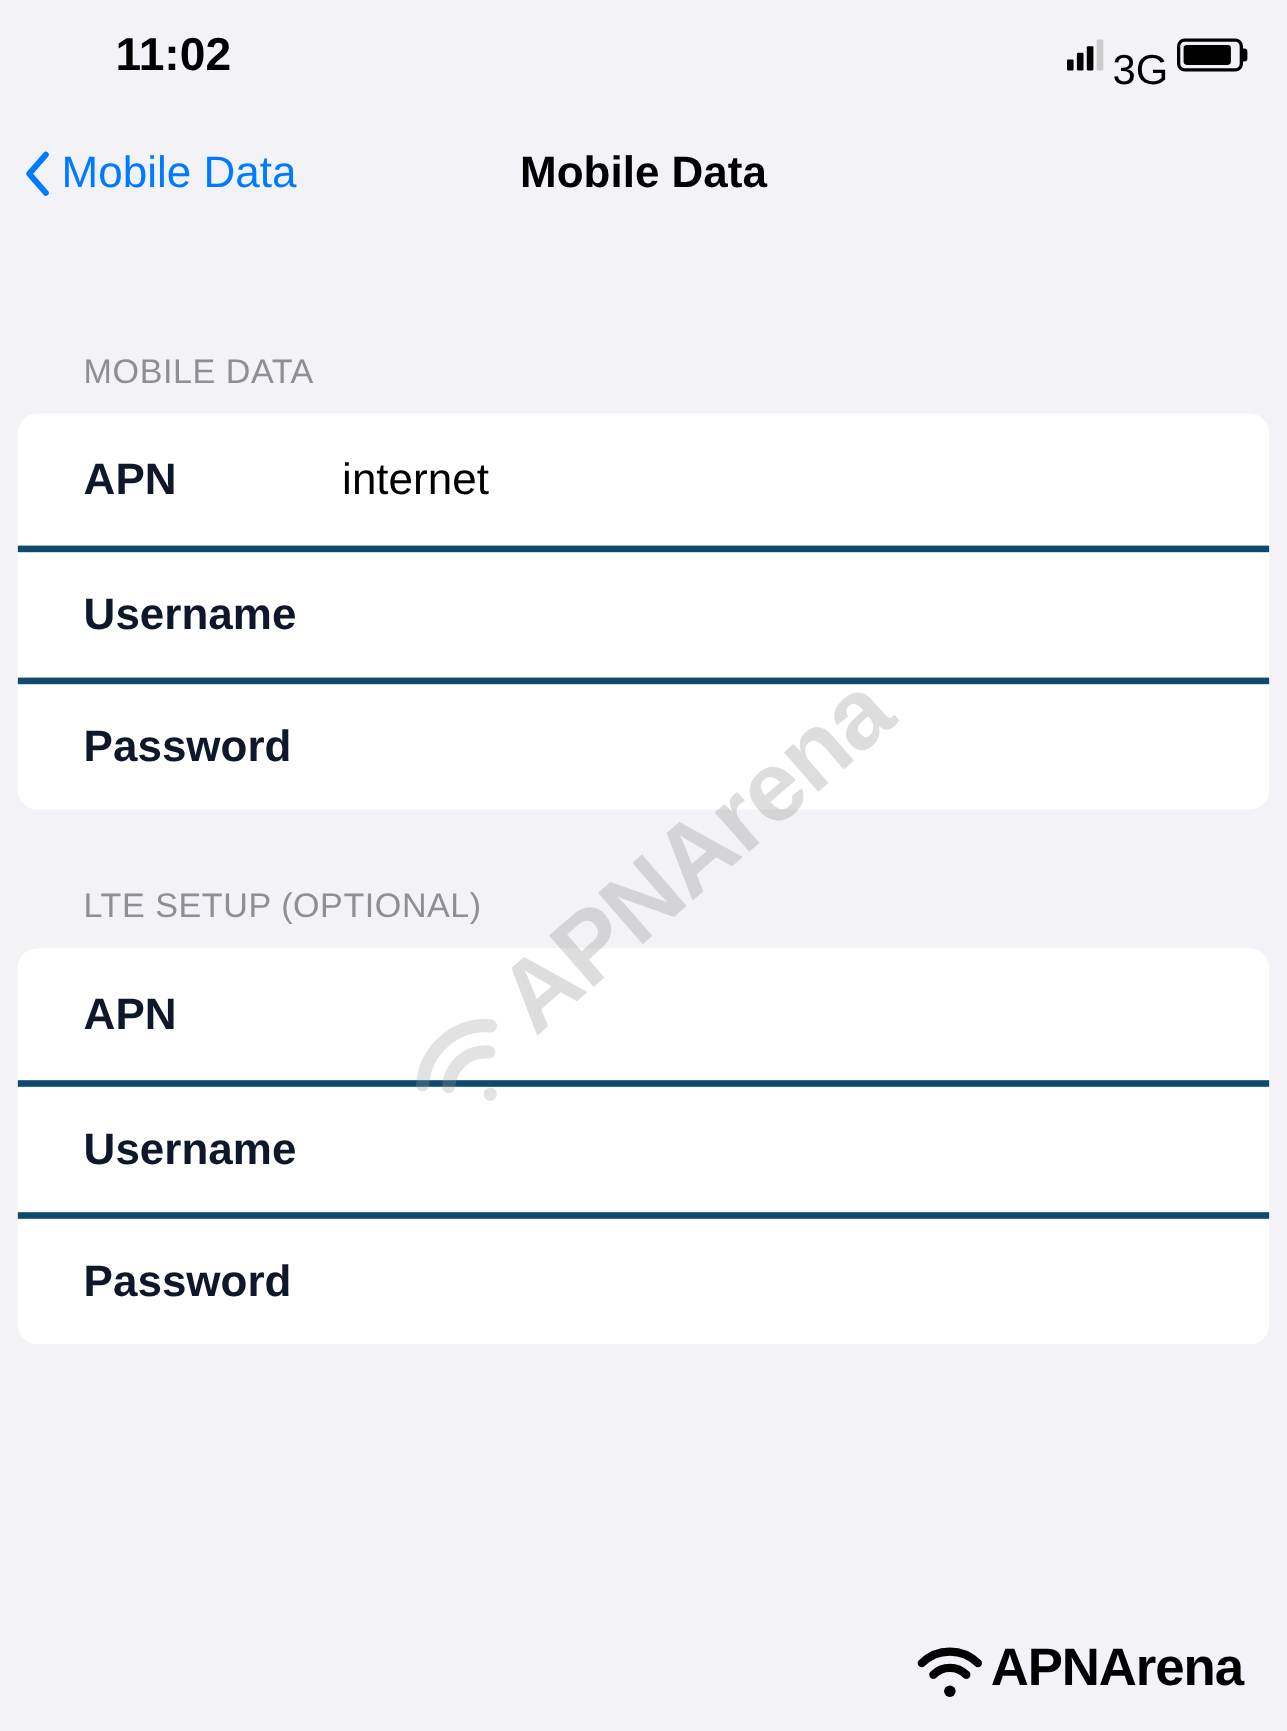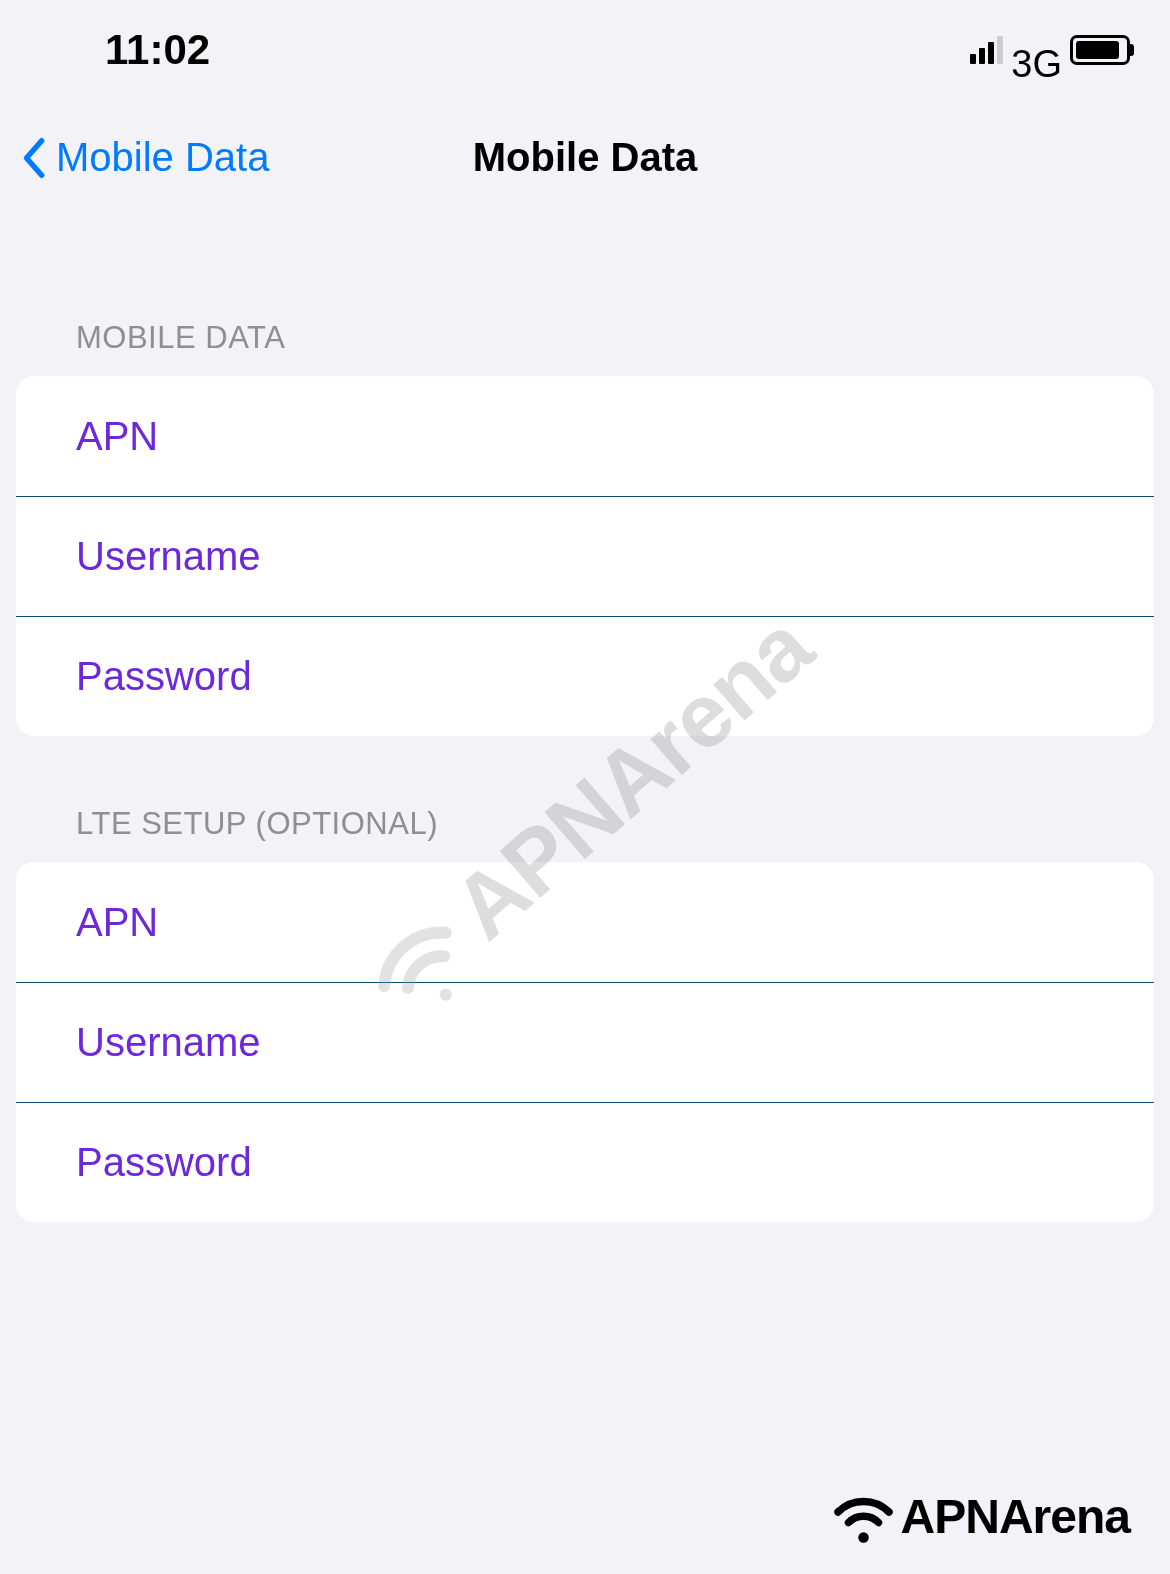--- a/index.html
+++ b/index.html
@@ -128,26 +128,26 @@
       border-radius: 18px;
       overflow: hidden;
     }
     .row {
       display: flex;
       align-items: center;
       height: 120px;
       padding: 0 60px;
     }
     .row + .row {
-      border-top: 1px solid #0c4a6e;
+      border-top: 6px solid #0c4a6e;
     }
     .row-label {
       font-size: 40px;
-      font-weight: 400;
-      color: #6d28d9;
+      font-weight: 700;
+      color: #0f172a;
       width: 235px;
       flex-shrink: 0;
     }
     .row-value {
       font-size: 40px;
       font-weight: 400;
       color: #000;
       border: none;
       outline: none;
       background: transparent;
@@ -226,20 +226,21 @@
     <span>Mobile Data</span>
   </div>
   <div class="nav-title">Mobile Data</div>
 </div>
 
 <div class="content">
   <div class="section-header first">Mobile Data</div>
   <div class="section-group">
     <div class="row">
       <div class="row-label">APN</div>
+      <input class="row-value" value="internet" style="">
     </div>
     <div class="row">
       <div class="row-label">Username</div>
       <input class="row-value" value="" style="">
     </div>
     <div class="row">
       <div class="row-label">Password</div>
       <input class="row-value" type="password" value="" style="">
     </div>
   </div>

